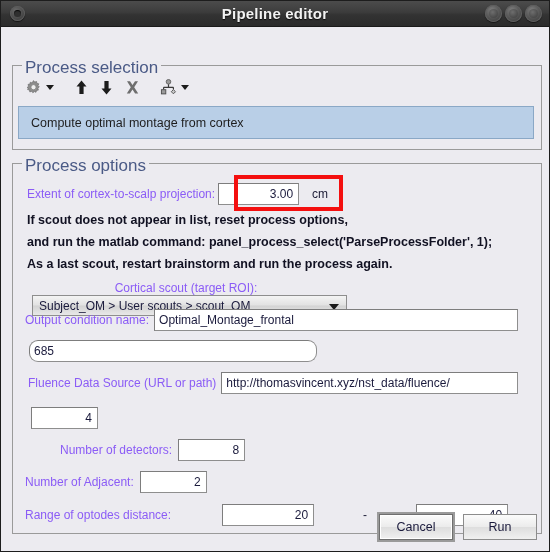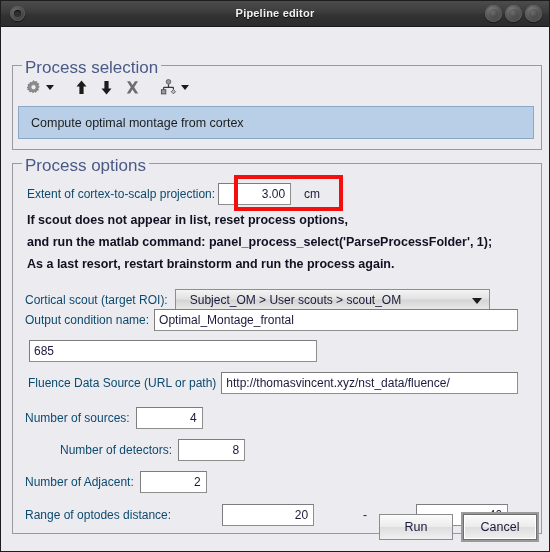--- a/index.html
+++ b/index.html
@@ -17,21 +17,21 @@
     display:flex;flex-direction:column;
   }
   
   .titlebar{
     height:25px;flex:0 0 25px;position:relative;
     background:linear-gradient(180deg,#4c4c4c 0%,#3c3c3c 45%,#333333 55%,#2b2b2b 100%);
     border-bottom:1px solid #1a1a1a;
   }
   .title-text{
     position:absolute;left:0;right:0;top:0;line-height:25px;
-    text-align:center;color:#f2f2f2;font-size:11px;font-weight:bold;
+    text-align:center;color:#f2f2f2;font-size:15px;font-weight:bold;
     letter-spacing:.2px;
     text-shadow:0 1px 1px rgba(0,0,0,.8);
   }
   .tb-left-icon{
     position:absolute;left:9px;top:5px;width:15px;height:15px;border-radius:50%;
     background:radial-gradient(circle at 38% 32%,#6a6a6a 0%,#4a4a4a 55%,#2c2c2c 100%);
     box-shadow:inset 0 0 0 1px #5c5c5c,0 1px 1px rgba(0,0,0,.6);
   }
   .tb-left-icon:after{
     content:"";position:absolute;left:4px;top:4px;width:7px;height:7px;border-radius:50%;
@@ -90,21 +90,21 @@
     background:#b9cfe7;
     border:1px solid #8aa8c6;
     box-sizing:border-box;
     display:flex;align-items:center;
   }
   .proclist-label{
     padding-left:12px;font-size:12.5px;color:#1d1d1d;
   }
   
   .row{position:absolute;display:flex;align-items:center;}
-  .lbl{font-size:12px;color:#0c4a6e;white-space:nowrap;}
+  .lbl{font-size:12px;color:#8b5cf6;white-space:nowrap;}
   .lbl-bold{font-size:12.5px;color:#111122;font-weight:bold;white-space:nowrap;}
   .unit{font-size:12px;color:#20203a;margin-left:13px;}
   .dash{font-size:12px;color:#20203a;margin:0 5px;}
 
   .tf{
     box-sizing:border-box;
     background:#ffffff;
     border:1px solid #8e8e8e;
     border-top-color:#7d7d7d;border-left-color:#7d7d7d;
     font-family:"Liberation Sans","DejaVu Sans",sans-serif;
@@ -115,21 +115,21 @@
   }
   .tf.num{text-align:right;padding-right:5px;}
   .tf.txt{text-align:left;}
 
   .combo{
     box-sizing:border-box;height:21px;
     background:linear-gradient(180deg,#f4f4f4 0%,#e2e2e2 48%,#d3d3d3 52%,#e8e8e8 100%);
     border:1px solid #8e8e8e;
     display:flex;align-items:center;position:relative;
     font-size:12px;color:#1a1a3c;
-    padding-left:14px;
+    padding-left:6px;
   }
   .combo .cb-caret{
     position:absolute;right:7px;top:50%;margin-top:-2px;
     width:0;height:0;
     border-left:5px solid transparent;border-right:5px solid transparent;
     border-top:6px solid #1b1b1b;
   }
   
   .redbox{
     position:absolute;border:4px solid #f40f0f;box-sizing:border-box;
@@ -233,59 +233,58 @@
         <div class="proclist-label">Compute optimal montage from cortex</div>
       </div>
     </div>
 
     <div class="groupbox" id="gb-options">
       <div class="group-title">Process options</div>
     </div>
 
     <div class="row" style="left:26px;top:156px;">
       <span class="lbl">Extent of cortex-to-scalp projection:</span>
-      <input class="tf num" style="width: 73px; margin-left: 3px; padding-left: 23px;" value="3.00">
+      <input class="tf num" style="width: 81px; margin-left: 3px; padding-left: 23px;" value="3.00">
       <span class="unit">cm</span>
     </div>
     <div class="redbox" style="left:233px;top:148px;width:109px;height:36px;"></div>
 
     <div class="row" style="left:26px;top:186px;">
       <span class="lbl-bold">If scout does not appear in list, reset process options,</span>
     </div>
     <div class="row" style="left:26px;top:208px;justify-content:center;">
       <span class="lbl-bold">and run the matlab command: panel_process_select('ParseProcessFolder', 1);</span>
     </div>
     <div class="row" style="left:26px;top:230px;">
-      <span class="lbl-bold">As a last resort, restart brainstorm and run the process again.</span>
-    </div>
-
-    <div class="row" style="left:24px;top:262px;">
+      <span class="lbl-bold">As a last scout, restart brainstorm and run the process again.</span>
+    </div>
+
+    <div class="row" style="left:24px;top:254px;flex-direction:column;">
       <span class="lbl">Cortical scout (target ROI):</span>
       <span class="combo" style="width:315px;margin-left:7px;">
         <span>Subject_OM &gt; User scouts &gt; scout_OM</span>
         <span class="cb-caret"></span>
       </span>
     </div>
 
     <div class="row" style="left:24px;top:282px;">
       <span class="lbl">Output condition name:</span>
       <input class="tf txt" style="width: 364px; margin-left: 5px;" value="Optimal_Montage_frontal">
     </div>
 
     <div class="row" style="left:24px;top:313px;">
-      <input class="tf txt" style="width: 288px; margin-left: 4px;" value="685">
+      <input class="tf txt" style="width: 288px; margin-left: 4px; border-radius: 9px;" value="685">
     </div>
 
     <div class="row" style="left:27px;top:345px;">
       <span class="lbl">Fluence Data Source (URL or path)</span>
       <input class="tf txt" style="width: 297px; margin-left: 5px;" value="http://thomasvincent.xyz/nst_data/fluence/">
     </div>
 
     <div class="row" style="left:24px;top:380px;">
-      <span class="lbl">Number of sources:</span>
       <input class="tf num" style="width: 67px; margin-left: 6px;" value="4">
     </div>
 
     <div class="row" style="left:24px;top:412px;margin-left:35px;">
       <span class="lbl">Number of detectors:</span>
       <input class="tf num" style="width: 67px; margin-left: 6px;" value="8">
     </div>
 
     <div class="row" style="left:24px;top:444px;">
       <span class="lbl">Number of Adjacent:</span>
@@ -294,18 +293,18 @@
 
     <div class="row" style="left:24px;top:477px;gap:44px;">
       <span class="lbl">Range of optodes distance:</span>
       <input class="tf num" style="width: 92px; margin-left: 7px;" value="20">
       <span class="dash">-</span>
       <input class="tf num" style="width: 92px;" value="40">
       <span class="unit">mm</span>
     </div>
 
     <div class="btnrow">
+      <div class="btn focused">Cancel</div>
       <div class="btn">Run</div>
-      <div class="btn focused">Cancel</div>
     </div>
 
   </div>
 </div>
 
 </body></html>

